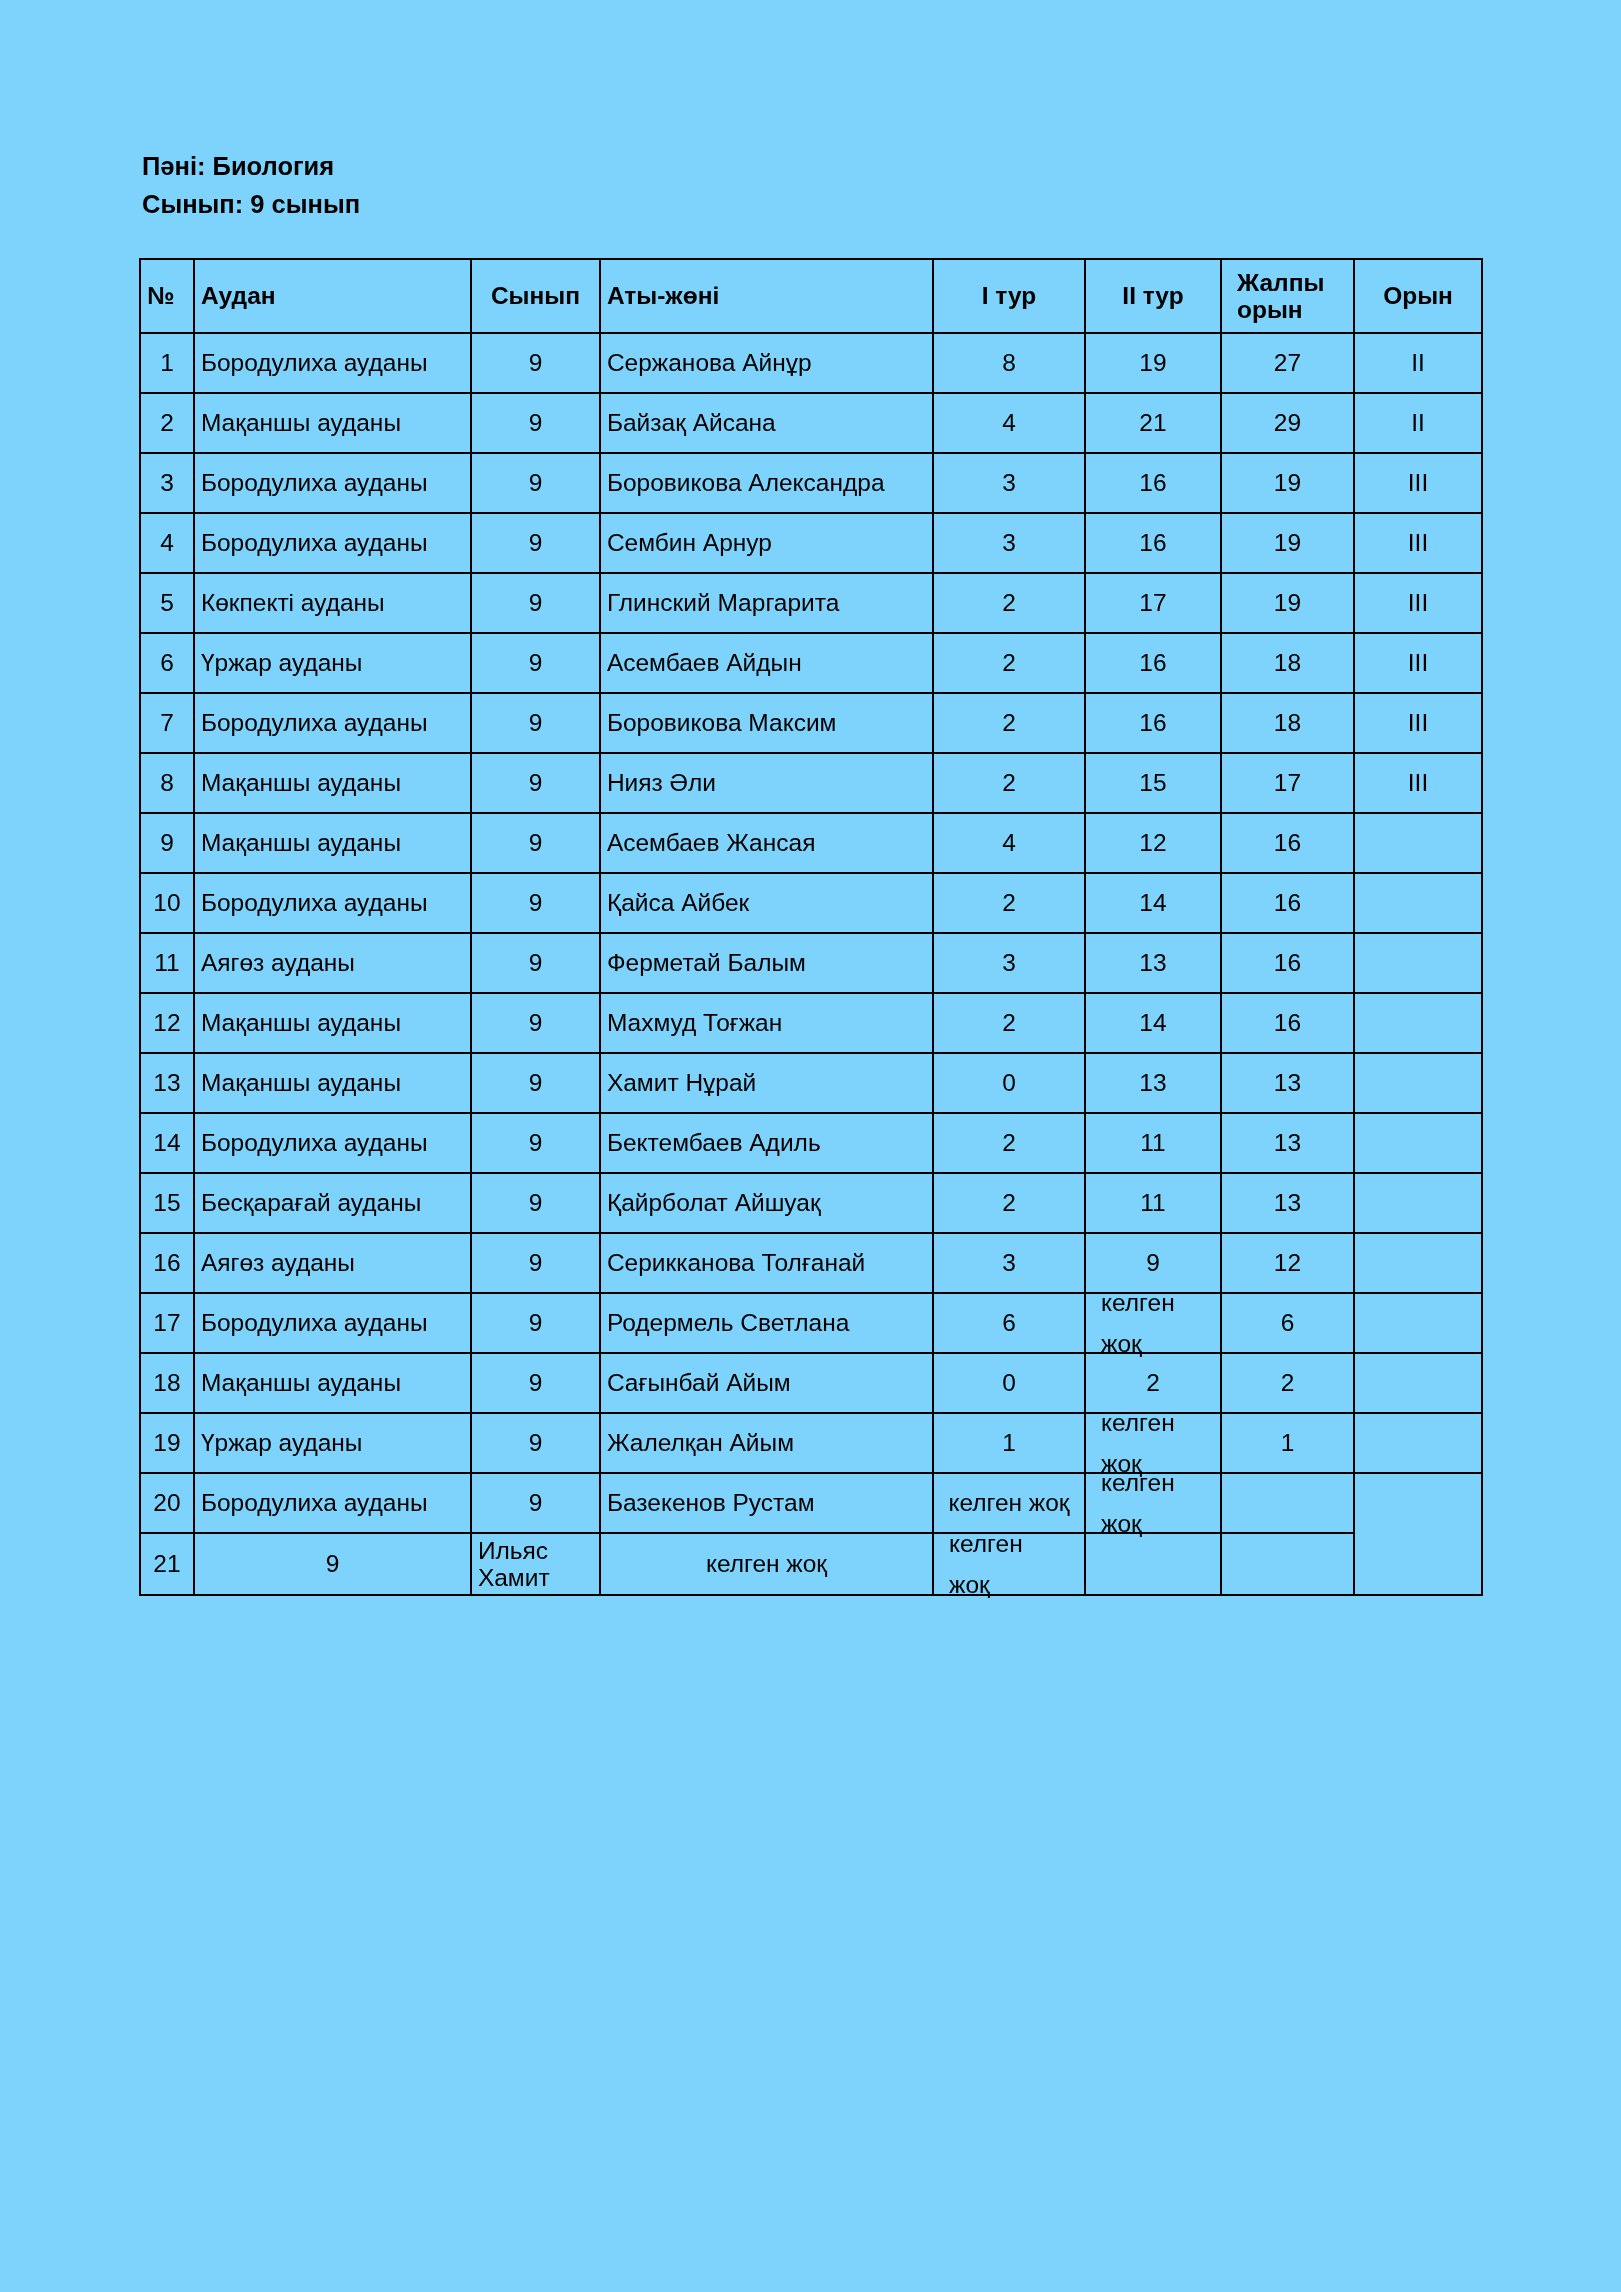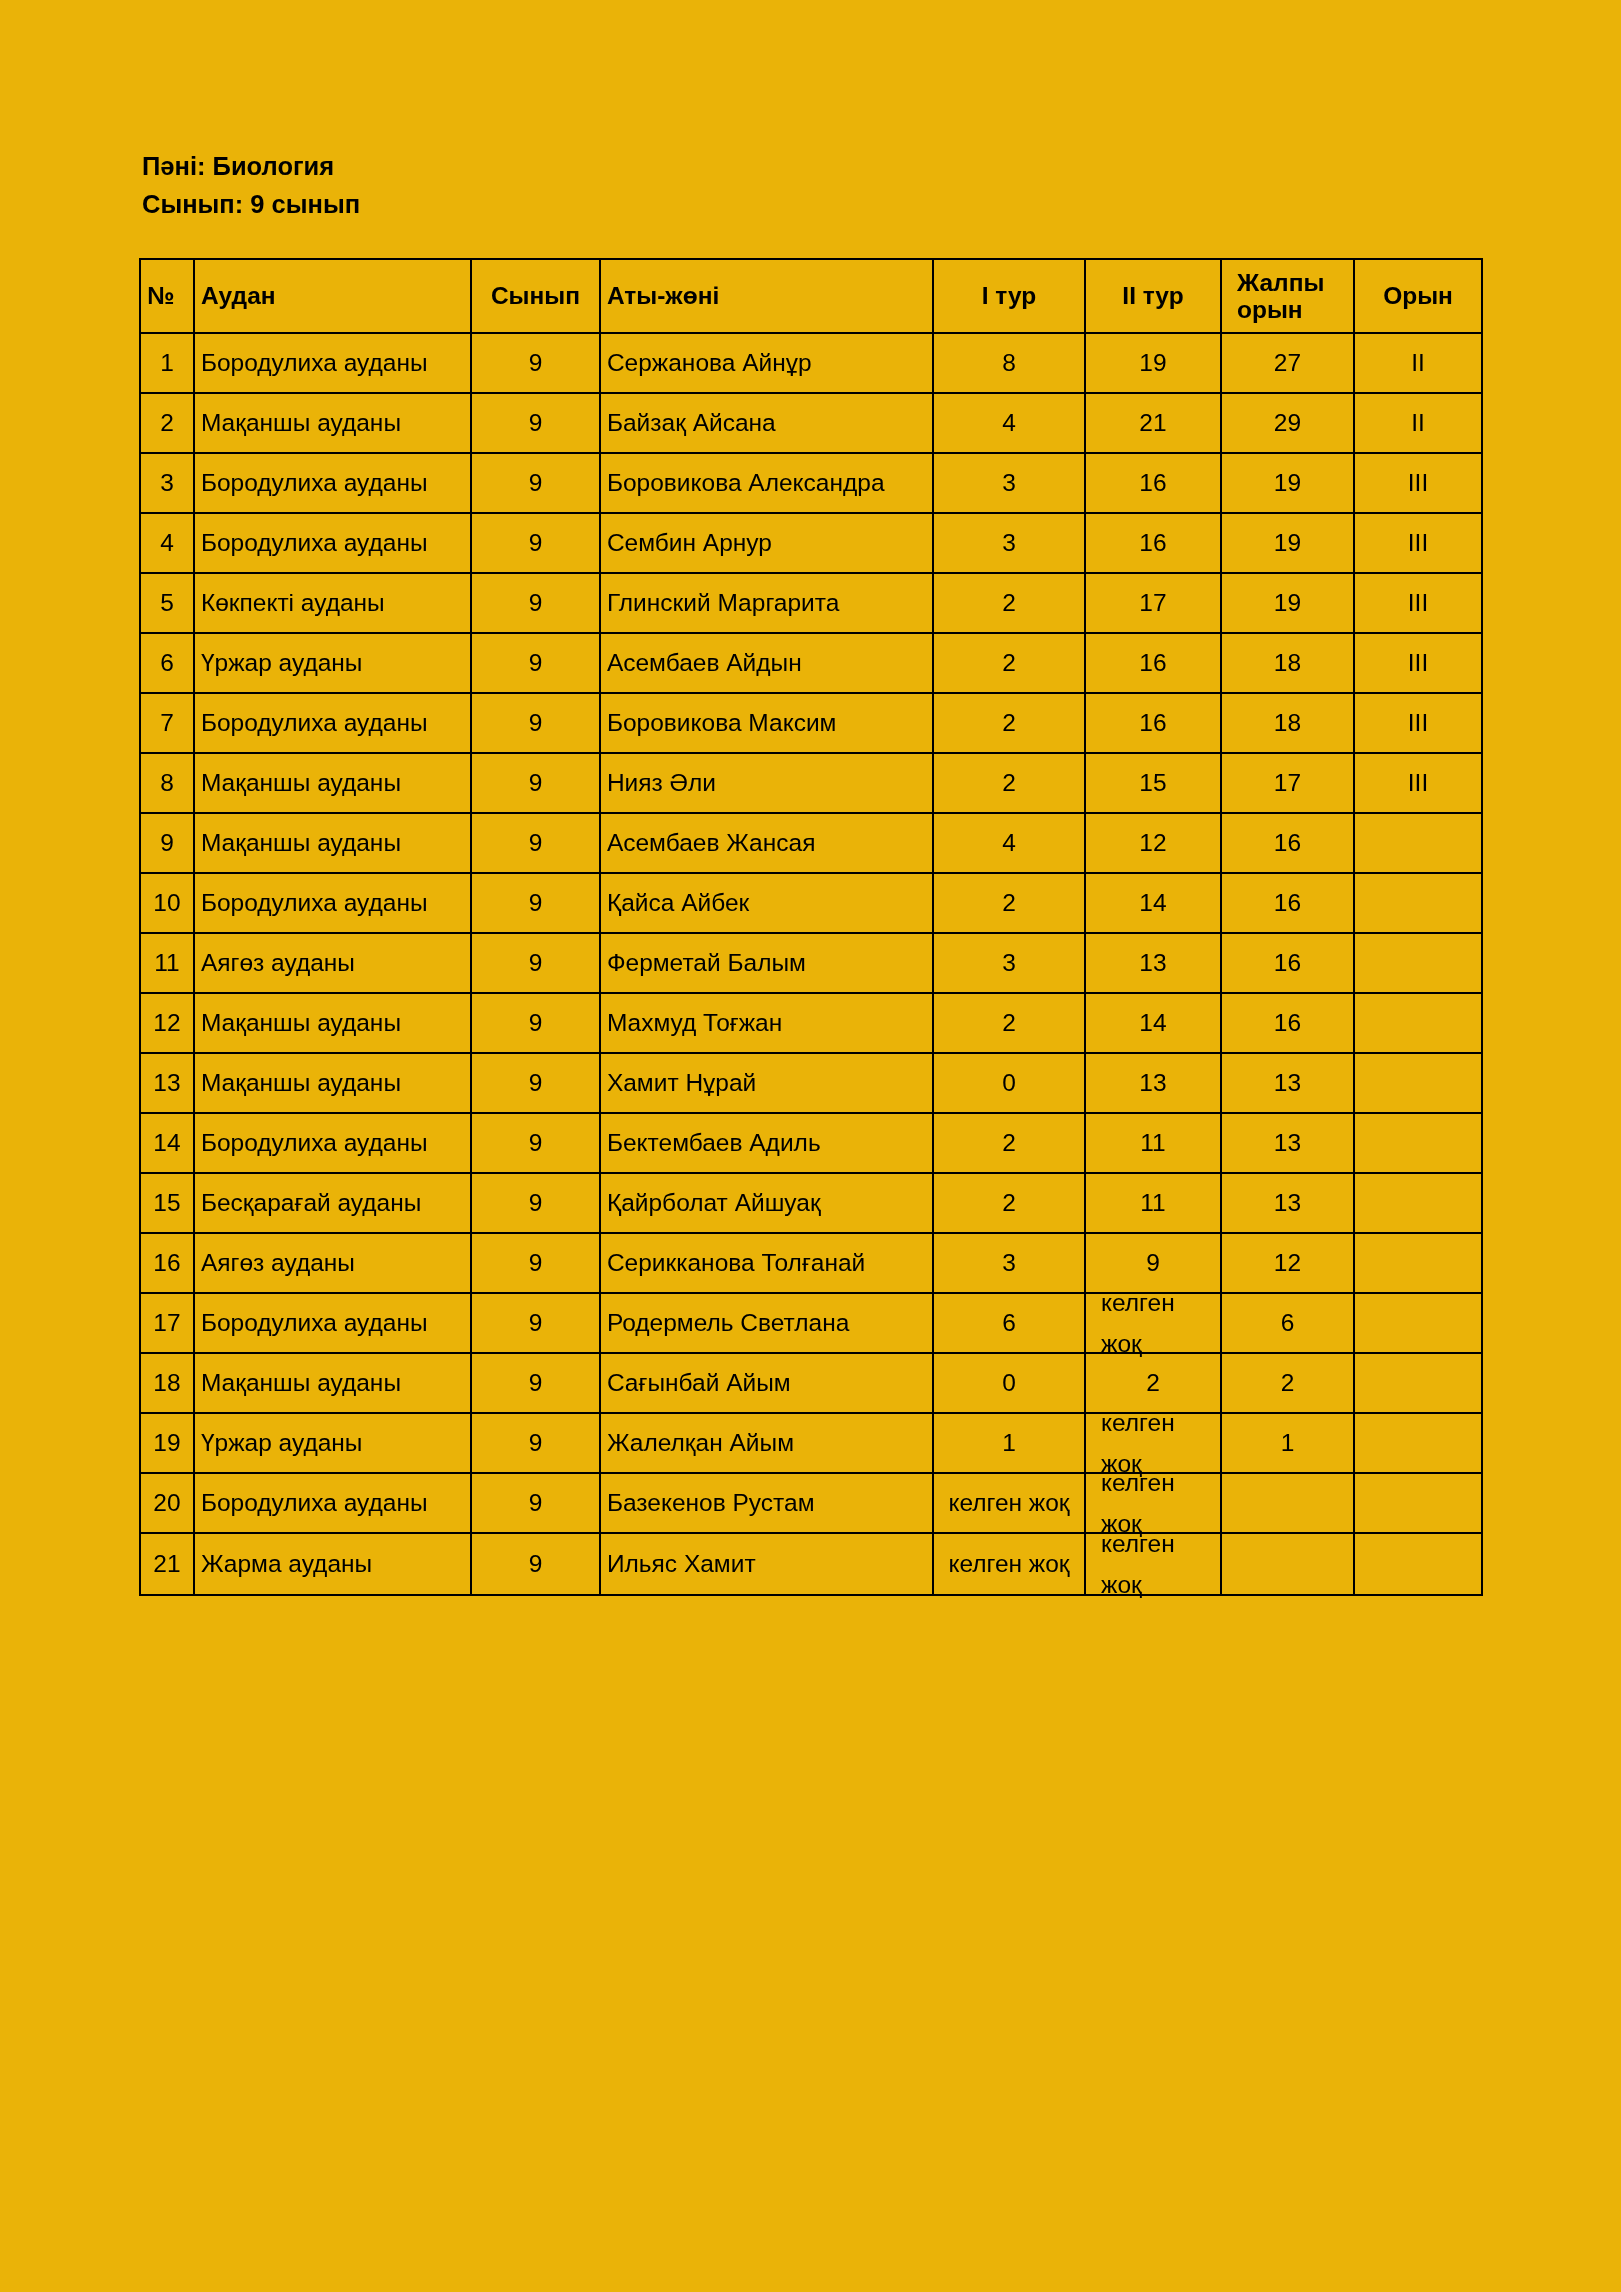--- a/index.html
+++ b/index.html
@@ -1,19 +1,19 @@
 <!DOCTYPE html>
 <html><head>
 <meta charset="utf-8">
 <style>
   html,body { margin:0; padding:0; background:#ffffff; }
   .page {
     position:relative;
     width:1621px; height:2293px;
-    background:#eab308;
+    background:#7dd3fc;
     font-family:"Liberation Sans", sans-serif;
     color:#000;
   }
   .titles { position:absolute; left:142px; top:147px; }
   .title-line {
     font-size:25.5px; font-weight:bold; line-height:38px;
     white-space:nowrap;
   }
   .tbl {
     position:absolute; left:139px; top:258px;
@@ -228,21 +228,20 @@
       <div class="dc ac">9</div>
       <div class="dc al">Базекенов Рустам</div>
       <div class="dc ac">келген жоқ</div>
       <div class="dc ac">
         <div class="wrap2">келген
 жоқ</div>
       </div>
       <div class="dc ac"></div>
       <div class="dc ac"></div>
       <div class="dc ac">21</div>
-      <div class="dc al">Жарма ауданы</div>
       <div class="dc ac">9</div>
       <div class="dc al">Ильяс Хамит</div>
       <div class="dc ac">келген жоқ</div>
       <div class="dc ac">
         <div class="wrap2">келген
 жоқ</div>
       </div>
       <div class="dc ac"></div>
       <div class="dc ac"></div>
     </div>

